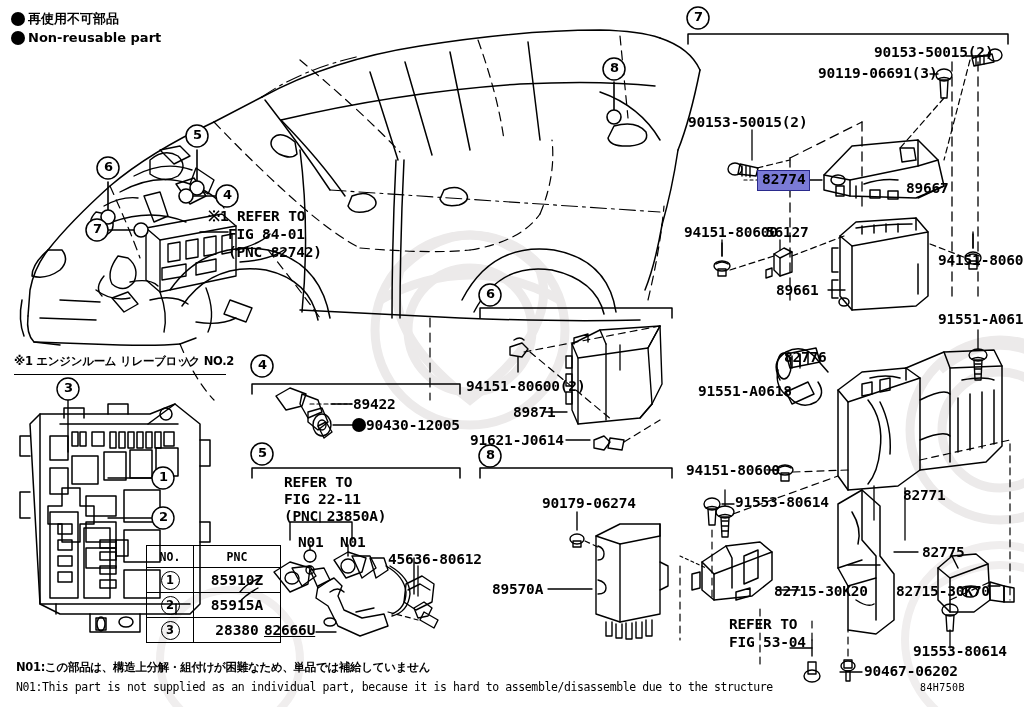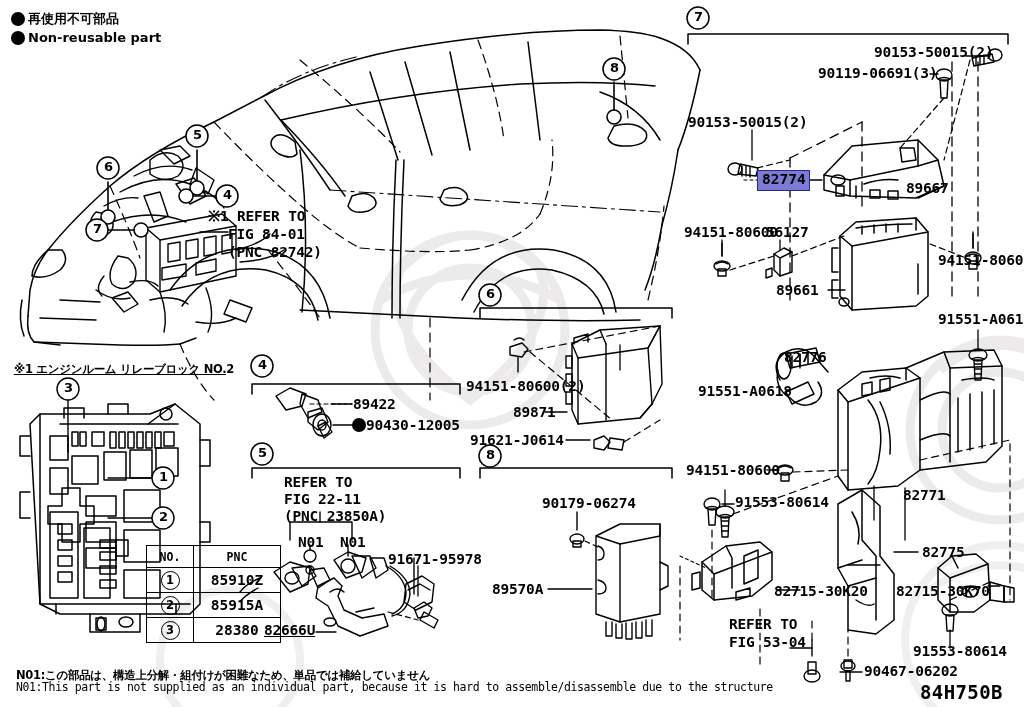--- a/index.html
+++ b/index.html
@@ -19,23 +19,23 @@
     position:absolute;
     font-family:"DejaVu Sans Mono","Liberation Mono",monospace;
     font-weight:bold;
     font-size:14.5px;
     letter-spacing:-0.2px;
     white-space:nowrap;
     line-height:1.12;
     color:#000;
   }
   .lbl.jp{font-family:"DejaVu Sans","Liberation Sans",sans-serif;font-size:13px;font-weight:bold;letter-spacing:0px;}
-  .lbl.jpsm{font-family:"DejaVu Sans","Liberation Sans",sans-serif;font-size:11.5px;font-weight:bold;letter-spacing:-0.3px;margin-top:8px;}
+  .lbl.jpsm{font-family:"DejaVu Sans","Liberation Sans",sans-serif;font-size:11.5px;font-weight:bold;letter-spacing:-0.3px;}
   .lbl.ensm{font-family:"DejaVu Sans Mono","Liberation Mono",monospace;font-size:11.5px;font-weight:normal;letter-spacing:-0.4px;text-align:center;}
-  .lbl.code{font-size:19px;font-weight:bold;letter-spacing:0.4px;}
+  .lbl.code{font-size:10px;font-weight:normal;letter-spacing:0.4px;}
 
   .hl{
     position:absolute;
     background:#7b7bd6;
     border:1.5px solid #2a2a8c;
     color:#000;
     font-family:"DejaVu Sans Mono","Liberation Mono",monospace;
     font-weight:bold;
     font-size:14.5px;
     padding:1px 4px 2px 4px;
@@ -697,21 +697,21 @@
   <svg class="layer" viewBox="0 0 1024 707" style="pointer-events:none">
     <circle cx="359" cy="425" r="7" fill="#000"></circle>
   </svg>
 
   <div class="lbl jp" style="left:258px;top:446px;">5</div>
   <div class="lbl" style="left:284px;top:474px;">REFER TO</div>
   <div class="lbl" style="left:284px;top:491px;">FIG 22-11</div>
   <div class="lbl" style="left:284px;top:508px;">(PNC 23850A)</div>
   <div class="lbl" style="left:298px;top:534px;">N01</div>
   <div class="lbl" style="left:340px;top:534px;">N01</div>
-  <div class="lbl" style="left:388px;top:551px;">91671-95978</div>
+  <div class="lbl" style="left:388px;top:551px;">45636-80612</div>
   <div class="lbl" style="left:264px;top:622px;text-decoration:underline;">82666U</div>
 
   <div class="lbl jp" style="left:486px;top:287px;">6</div>
   <div class="lbl" style="left:466px;top:378px;">94151-80600(2)</div>
   <div class="lbl" style="left:513px;top:404px;">89871</div>
   <div class="lbl" style="left:470px;top:432px;">91621-J0614</div>
 
   <div class="lbl jp" style="left:486px;top:448px;">8</div>
   <div class="lbl" style="left:542px;top:495px;text-align:right;">90179-06274</div>
   <div class="lbl" style="left:492px;top:581px;">89570A</div>

